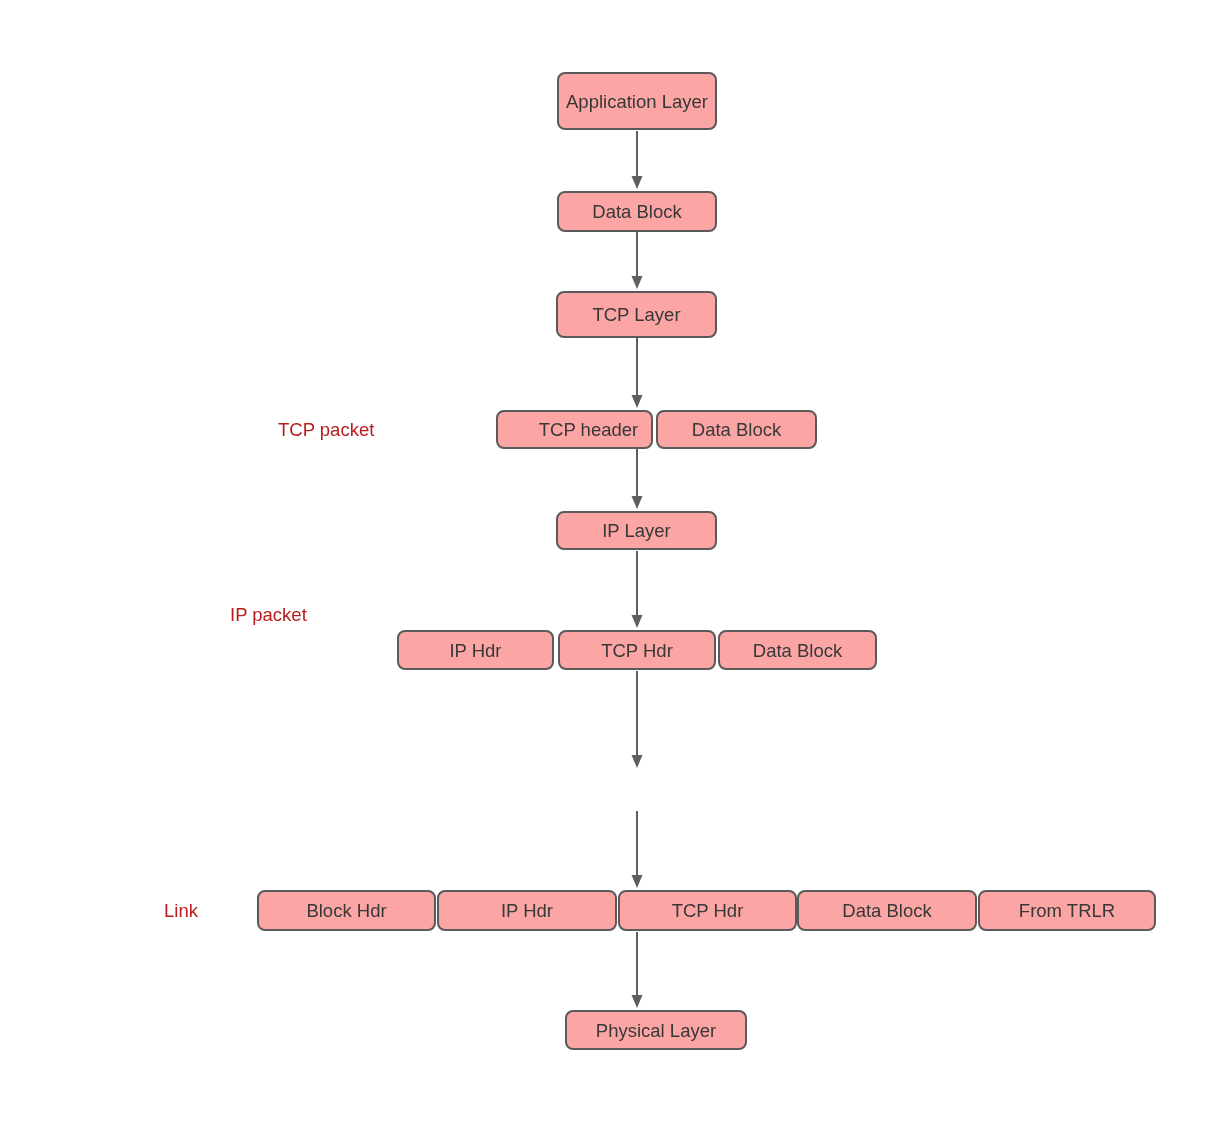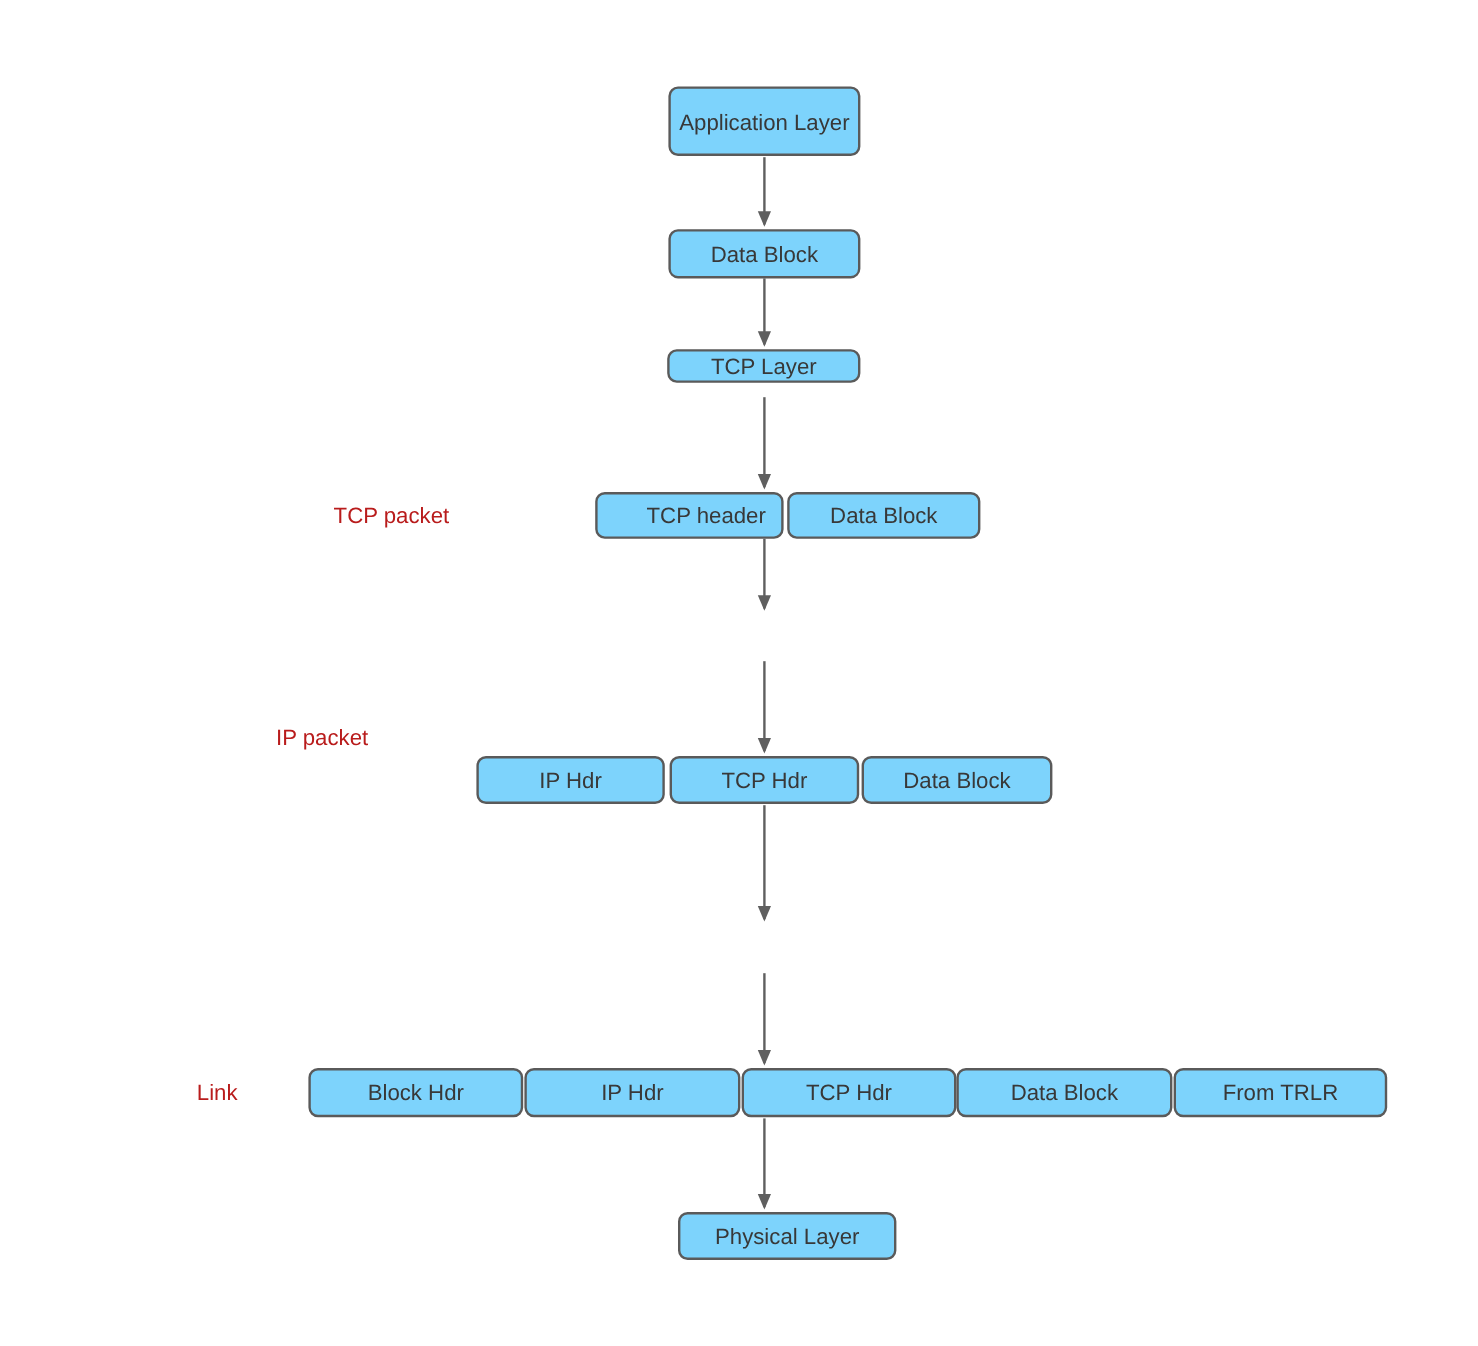--- a/index.html
+++ b/index.html
@@ -19,21 +19,21 @@
     position: absolute;
     left: 0;
     top: 0;
     width: 1232px;
     height: 1122px;
     pointer-events: none;
   }
   .node {
     position: absolute;
     box-sizing: border-box;
-    background: #7dd3fc;
+    background: #fca5a5;
     border: 2.5px solid #5a5a5a;
     border-radius: 8px;
     display: flex;
     align-items: center;
     justify-content: center;
     text-align: center;
     font-size: 18.5px;
     line-height: 25px;
     color: #383838;
     z-index: 2;
@@ -42,21 +42,21 @@
     position: absolute;
     font-size: 18.5px;
     color: #b91c1c;
     white-space: nowrap;
     z-index: 2;
   }
 
   
   .pos-application-layer { left: 557px; top: 72px;  width: 160px; height: 58px; }
   .pos-data-block-1      { left: 557px; top: 191px; width: 160px; height: 41px; }
-  .pos-tcp-layer         { left: 556px; top: 291px; width: 161px; height: 28px; }
+  .pos-tcp-layer         { left: 556px; top: 291px; width: 161px; height: 47px; }
   .pos-ip-layer          { left: 556px; top: 511px; width: 161px; height: 39px; }
   .pos-data-link-layer   { left: 536px; top: 770px; width: 181px; height: 40px; }
   .pos-physical-layer    { left: 565px; top: 1010px; width: 182px; height: 40px; }
 
   
   .pos-tcp-header        { left: 496px; top: 410px; width: 157px; height: 39px; padding-left: 28px; }
   .pos-tcp-pkt-datablock { left: 656px; top: 410px; width: 161px; height: 39px; }
   .pos-label-tcp-packet  { left: 278px; top: 419px; }
 
   
@@ -97,20 +97,21 @@
   <div class="node pos-application-layer">Application Layer</div>
 
   <div class="node pos-data-block-1">Data Block</div>
 
   <div class="node pos-tcp-layer">TCP Layer</div>
 
   <div class="row-label pos-label-tcp-packet">TCP packet</div>
   <div class="node pos-tcp-header">TCP header</div>
   <div class="node pos-tcp-pkt-datablock">Data Block</div>
 
+  <div class="node pos-ip-layer">IP Layer</div>
 
   <div class="row-label pos-label-ip-packet">IP packet</div>
   <div class="node pos-ip-hdr">IP Hdr</div>
   <div class="node pos-ip-pkt-tcp-hdr">TCP Hdr</div>
   <div class="node pos-ip-pkt-datablock">Data Block</div>
 
 
   <div class="row-label pos-label-frame">Link</div>
   <div class="node pos-frame-from-hdr">Block Hdr</div>
   <div class="node pos-frame-ip-hdr">IP Hdr</div>

